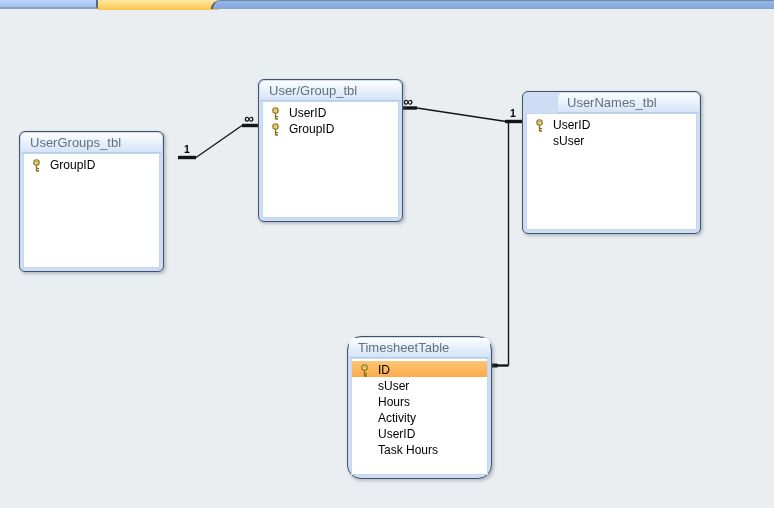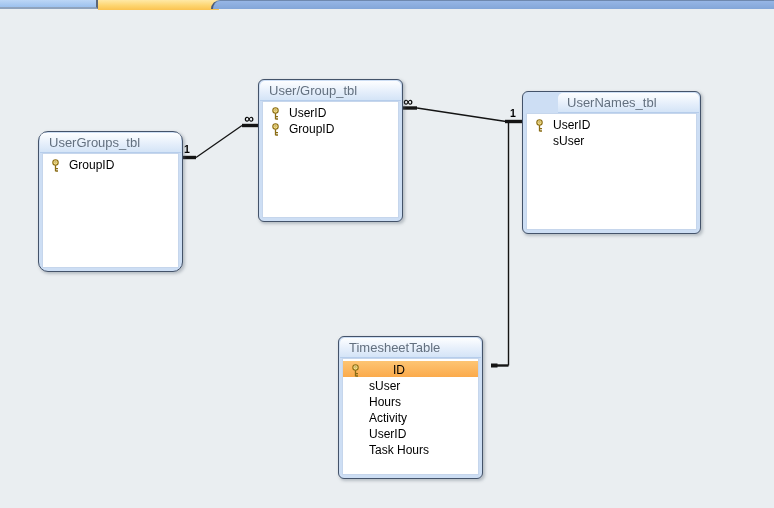--- a/index.html
+++ b/index.html
@@ -31,21 +31,21 @@
   .tbl-hd{height:19px;line-height:19px;margin:1px 1px 0 1px;
     border-radius:5px 5px 0 0;padding-left:9px;
     background:linear-gradient(#fdfeff,#e6effb 55%,#d4e4f7);
     border-bottom:1px solid #b6cdeb;
     color:var(--hdr-text,#63707f);font-size:13px;
     white-space:nowrap;overflow:hidden;cursor:default;}
   .tbl-bd{position:absolute;left:3px;right:3px;top:21px;bottom:3px;
     background:#fff;border:1px solid #c6d6ec;padding-top:2px;overflow:hidden;}
   .frow{height:16px;display:flex;align-items:flex-end;font-size:12px;color:#000;
     white-space:nowrap;cursor:default;}
-  .frow.sel{background:linear-gradient(var(--sel-top,#fdc573),var(--sel-bot,#fbaa4b));gap:24px;}
+  .frow.sel{background:linear-gradient(var(--sel-top,#fdc573),var(--sel-bot,#fbaa4b));}
   .keyc{width:16px;padding-left:7px;display:flex;align-items:center;flex:0 0 auto;}
   .fname{padding-left:3px;}
 </style>
 </head>
 <body>
 
 <div class="screen">
   <div class="topbar">
     <div class="seg-left"></div>
     <div class="seg-tab"></div>
@@ -66,21 +66,21 @@
         <text x="408" y="106" text-anchor="middle" class="inf">∞</text>
         <text x="513" y="117" text-anchor="middle" class="one">1</text>
       </g>
       <g>
         <line x1="508.5" y1="123" x2="508.5" y2="365.5" stroke="#141414" stroke-width="1.4"></line>
         <line x1="508.5" y1="365.5" x2="491" y2="365.5" stroke="#141414" stroke-width="2.4"></line>
         <line x1="491" y1="365.5" x2="497.5" y2="365.5" stroke="#141414" stroke-width="4"></line>
       </g>
     </svg>
   <div id="tables">
-      <div class="tbl" style="left: 38px; top: 131px; width: 143px; height: 139px; border-radius: 10px;">
+      <div class="tbl" style="left: 19px; top: 131px; width: 143px; height: 139px;">
         <div class="tbl-hd">UserGroups_tbl</div>
         <div class="tbl-bd">
           <div class="frow">
             <span class="keyc">
               <svg width="11" height="13" viewBox="0 0 11 13">
                 <circle cx="5.5" cy="3.5" r="2.7" fill="#f8e289" stroke="#8a6c15" stroke-width="1.1"></circle>
                 <circle cx="5.5" cy="3.1" r="0.8" fill="#fffef0" stroke="#8a6c15" stroke-width="0.5"></circle>
                 <path d="M5.5 6.2 V12.3 M5.5 9.7 H8 M5.5 12 H8" stroke="#8a6c15" stroke-width="1.3" fill="none"></path>
               </svg>
             </span>
@@ -125,21 +125,21 @@
               </svg>
             </span>
             <span class="fname">UserID</span>
           </div>
           <div class="frow">
             <span class="keyc"></span>
             <span class="fname">sUser</span>
           </div>
         </div>
       </div>
-      <div class="tbl" style="left: 338px; top: 336px; width: 143px; height: 141px;">
+      <div class="tbl" style="left: 347px; top: 336px; width: 143px; height: 141px; border-radius: 14px;">
         <div class="tbl-hd">TimesheetTable</div>
         <div class="tbl-bd">
           <div class="frow sel">
             <span class="keyc">
               <svg width="11" height="13" viewBox="0 0 11 13">
                 <circle cx="5.5" cy="3.5" r="2.7" fill="#f8e289" stroke="#8a6c15" stroke-width="1.1"></circle>
                 <circle cx="5.5" cy="3.1" r="0.8" fill="#fffef0" stroke="#8a6c15" stroke-width="0.5"></circle>
                 <path d="M5.5 6.2 V12.3 M5.5 9.7 H8 M5.5 12 H8" stroke="#8a6c15" stroke-width="1.3" fill="none"></path>
               </svg>
             </span>

